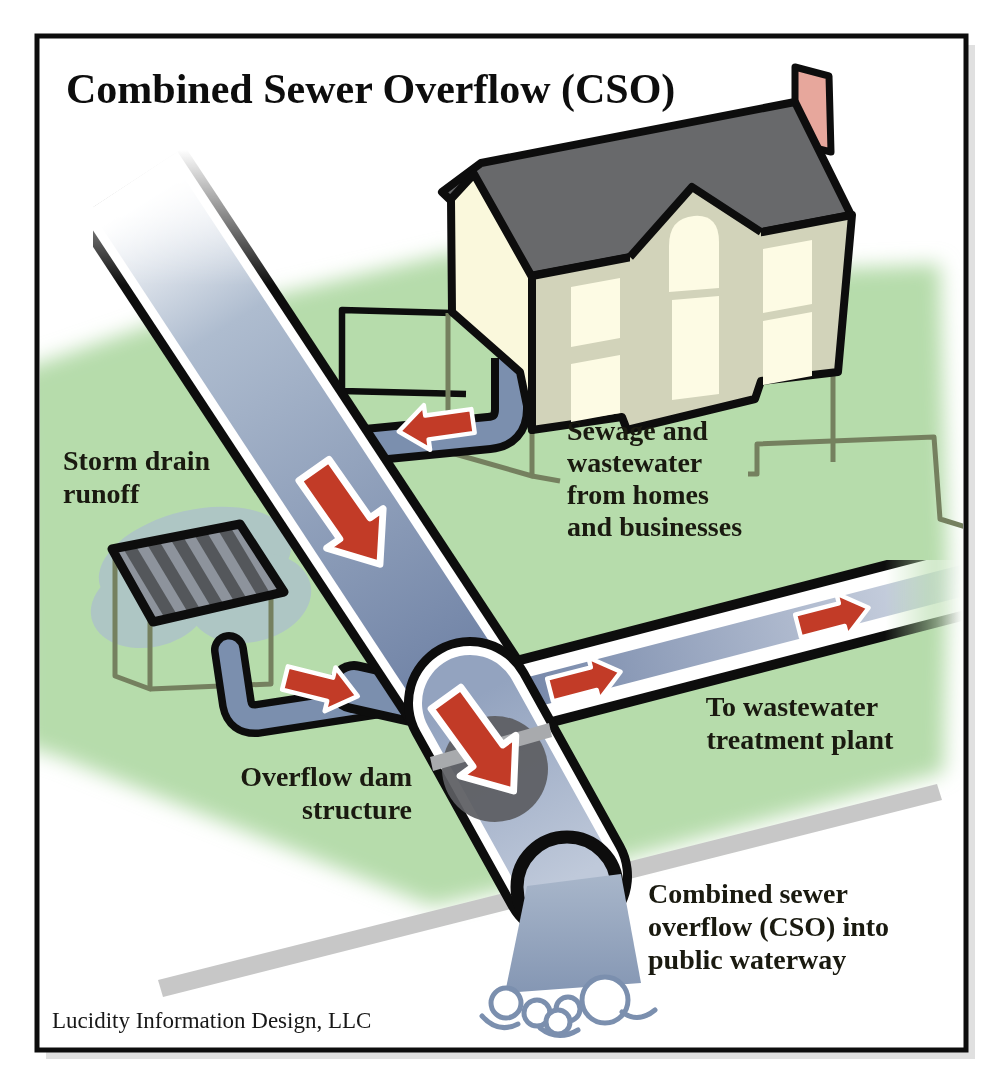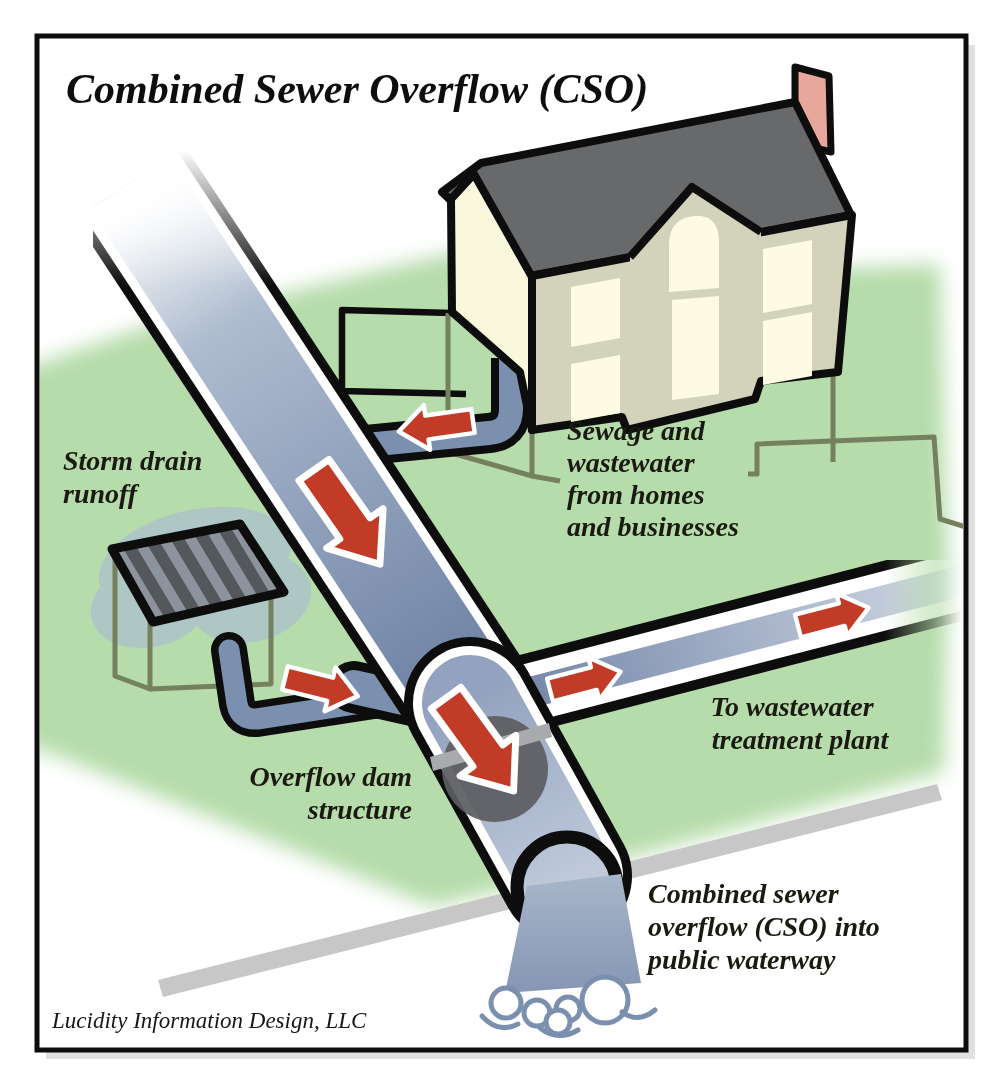--- a/index.html
+++ b/index.html
@@ -1,16 +1,16 @@
 <!DOCTYPE html>
 <html><head>
 <meta charset="utf-8">
 <style>
   html,body{margin:0;padding:0;background:#ffffff;}
-  .stage{position:relative;width:1004px;height:1086px;background:#ffffff;overflow:hidden;font-style:italic;}
+  .stage{position:relative;width:1004px;height:1086px;background:#ffffff;overflow:hidden;}
   svg{display:block;}
   text{font-family:"Liberation Serif","DejaVu Serif",serif;}
   .title-text{font-size:42px;font-weight:bold;fill:#0d0d0d;}
   .label-text{font-size:28px;font-weight:bold;fill:#1a1a10;}
   .credit-text{font-size:23px;font-weight:normal;fill:#171717;}
 </style>
 </head>
 <body>
 
 <div class="stage">

